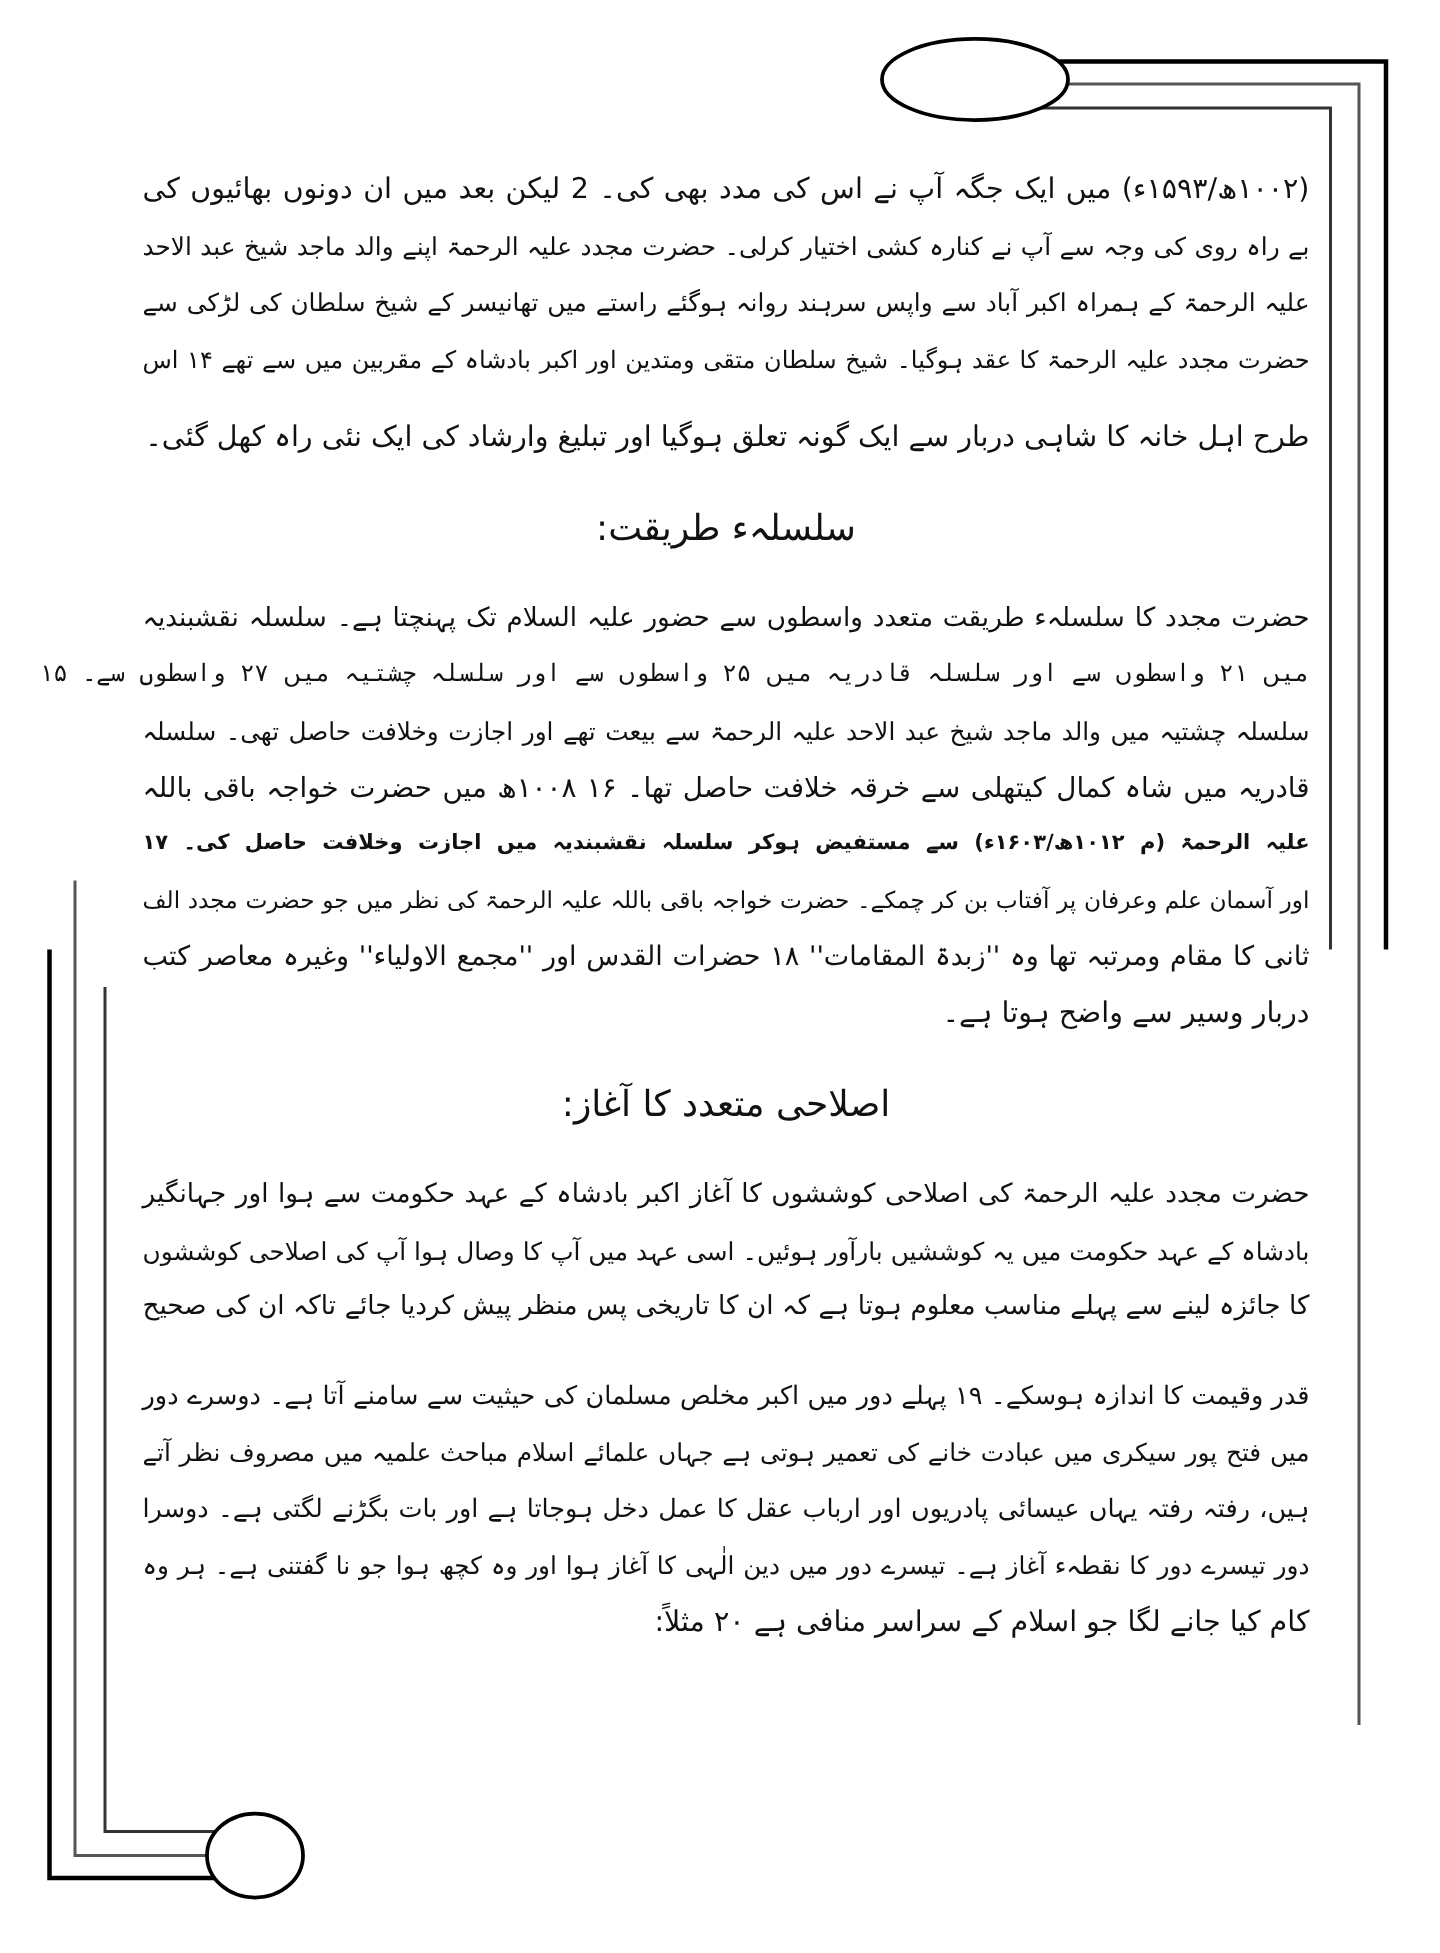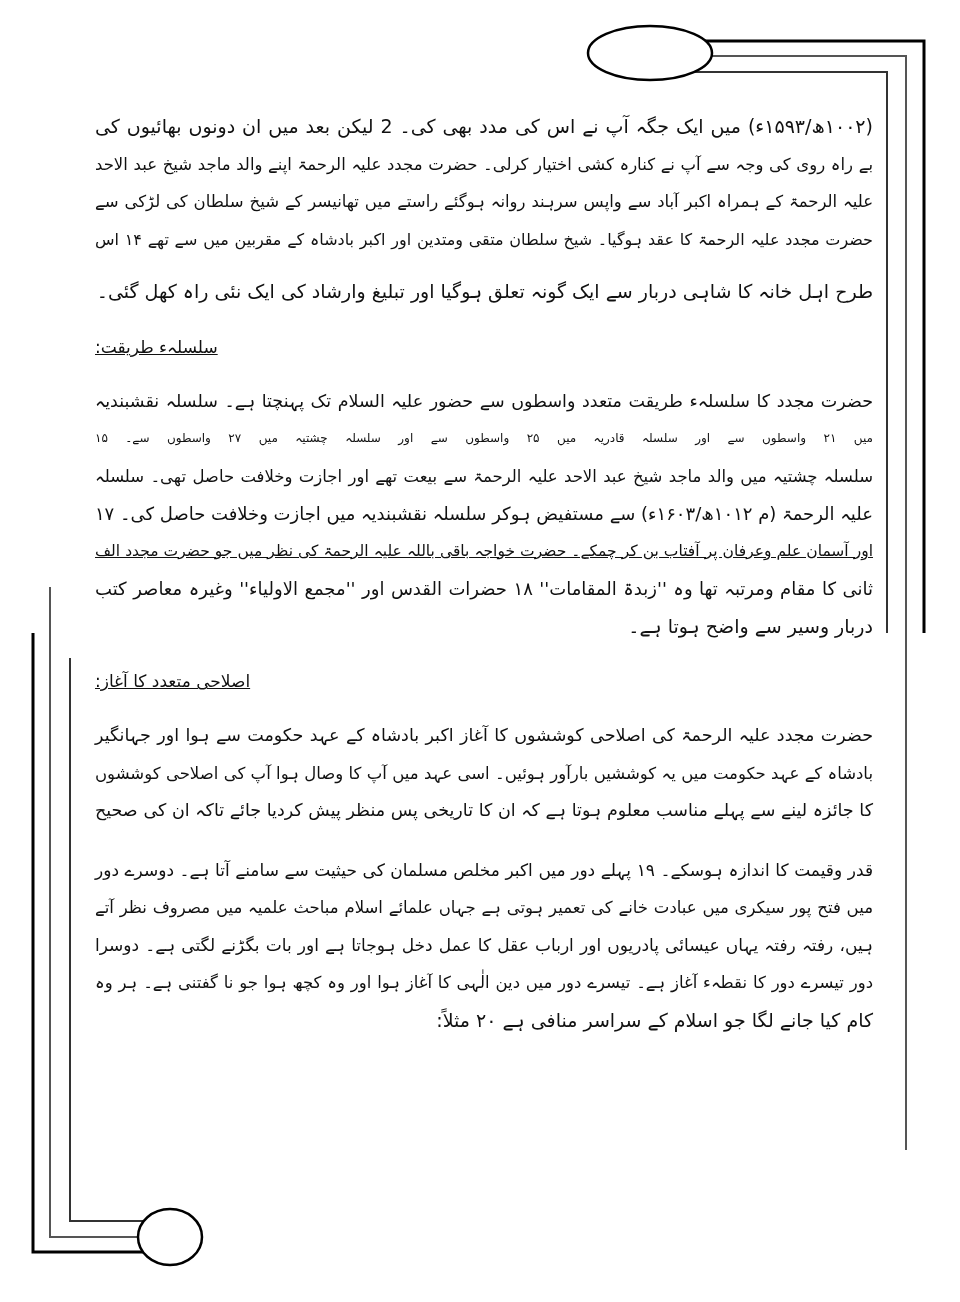--- a/index.html
+++ b/index.html
@@ -3,21 +3,21 @@
   <meta charset="utf-8">
   <style>
     html, body { margin: 0; padding: 0; background: #ffffff; }
     body { width: 960px; height: 1302px; position: relative; overflow: hidden;
            font-family: "DejaVu Sans", sans-serif; color: #111; }
     #frame { position: absolute; left: 0; top: 0; width: 960px; height: 1302px; }
     .page { position: absolute; left: 95px; top: 108px; width: 778px; direction: rtl; text-align: justify; }
     .line { display: block; font-size: 19px; line-height: 37.5px; height: 37.5px; white-space: nowrap;
             text-align-last: justify; text-align: justify; }
     .line.last { text-align-last: right; }
-    .heading { display: block; font-size: 17px; line-height: 44px; height: 44px; text-align: left; font-weight: normal; text-decoration: underline; }
+    .heading { display: block; font-size: 24px; line-height: 44px; height: 44px; text-align: center; font-weight: normal; }
   </style>
 </head>
 <body>
 
 <svg id="frame" viewBox="0 0 960 1302" xmlns="http://www.w3.org/2000/svg">
 
   <g fill="none" stroke="#000">
     <path d="M 700 41 L 924 41 L 924 633" stroke-width="3"></path>
     <path d="M 702 56 L 906 56 L 906 1150" stroke-width="2" stroke="#555"></path>
     <path d="M 692 72 L 887 72 L 887 633" stroke-width="2" stroke="#333"></path>
@@ -38,24 +38,25 @@
     <span class="line" style="display: block; font-size: 16.5px;">بے راہ روی کی وجہ سے آپ نے کنارہ کشی اختیار کرلی۔ حضرت مجدد علیہ الرحمۃ اپنے والد ماجد شیخ عبد الاحد</span>
     <span class="line" style="display: block; font-size: 16.5px;">علیہ الرحمۃ کے ہمراہ اکبر آباد سے واپس سرہند روانہ ہوگئے راستے میں تھانیسر کے شیخ سلطان کی لڑکی سے</span>
     <span class="line" style="display: block; font-size: 16px;">حضرت مجدد علیہ الرحمۃ کا عقد ہوگیا۔ شیخ سلطان متقی ومتدین اور اکبر بادشاہ کے مقربین میں سے تھے ۱۴ اس</span>
     <span class="line last" style="display: block; margin-top: 15px;">طرح اہل خانہ کا شاہی دربار سے ایک گونہ تعلق ہوگیا اور تبلیغ وارشاد کی ایک نئی راہ کھل گئی۔</span>
   </div>
 
   <h2 class="heading">سلسلہء طریقت:</h2>
 
   <div>
     <span class="line" style="display: block; font-size: 17.5px;">حضرت مجدد کا سلسلہء طریقت متعدد واسطوں سے حضور علیہ السلام تک پہنچتا ہے۔ سلسلہ نقشبندیہ</span>
-    <span class="line" style="display: block; font-size: 12px;">میں ۲۱ واسطوں سے اور سلسلہ قادریہ میں ۲۵ واسطوں سے اور سلسلہ چشتیہ میں ۲۷ واسطوں سے۔ ۱۵</span>
+    <span class="line" style="display: block; font-size: 16px; font-family: Liberation Mono, monospace;">میں ۲۱ واسطوں سے اور سلسلہ قادریہ میں ۲۵ واسطوں سے اور سلسلہ چشتیہ میں ۲۷ واسطوں سے۔ ۱۵</span>
     <span class="line" style="display: block; font-size: 16.5px;">سلسلہ چشتیہ میں والد ماجد شیخ عبد الاحد علیہ الرحمۃ سے بیعت تھے اور اجازت وخلافت حاصل تھی۔ سلسلہ</span>
-    <span class="line" style="display: block; font-size: 18px;">علیہ الرحمۃ (م ۱۰۱۲ھ/۱۶۰۳ء) سے مستفیض ہوکر سلسلہ نقشبندیہ میں اجازت وخلافت حاصل کی۔ ۱۷</span>
-    <span class="line" style="display: block; font-size: 15.5px; text-decoration: underline;">اور آسمان علم وعرفان پر آفتاب بن کر چمکے۔ حضرت خواجہ باقی باللہ علیہ الرحمۃ کی نظر میں جو حضرت مجدد الف</span>
+    <span class="line" style="display: block; font-size: 18.5px;">قادریہ میں شاہ کمال کیتھلی سے خرقہ خلافت حاصل تھا۔ ۱۶ ۱۰۰۸ھ میں حضرت خواجہ باقی باللہ</span>
+    <span class="line" style="display: block; font-size: 14px; font-weight: bold;">علیہ الرحمۃ (م ۱۰۱۲ھ/۱۶۰۳ء) سے مستفیض ہوکر سلسلہ نقشبندیہ میں اجازت وخلافت حاصل کی۔ ۱۷</span>
+    <span class="line" style="display: block; font-size: 15.5px;">اور آسمان علم وعرفان پر آفتاب بن کر چمکے۔ حضرت خواجہ باقی باللہ علیہ الرحمۃ کی نظر میں جو حضرت مجدد الف</span>
     <span class="line" style="display: block; font-size: 18px;">ثانی کا مقام ومرتبہ تھا وہ ''زبدۃ المقامات'' ۱۸ حضرات القدس اور ''مجمع الاولیاء'' وغیرہ معاصر کتب</span>
     <span class="line last" style="display: block;">دربار وسیر سے واضح ہوتا ہے۔</span>
   </div>
 
   <h2 class="heading">اصلاحی متعدد کا آغاز:</h2>
 
   <div>
     <span class="line" style="display: block; font-size: 17.5px;">حضرت مجدد علیہ الرحمۃ کی اصلاحی کوششوں کا آغاز اکبر بادشاہ کے عہد حکومت سے ہوا اور جہانگیر</span>
     <span class="line" style="display: block; font-size: 16.5px;">بادشاہ کے عہد حکومت میں یہ کوششیں بارآور ہوئیں۔ اسی عہد میں آپ کا وصال ہوا آپ کی اصلاحی کوششوں</span>
     <span class="line" style="display: block; font-size: 17.5px;">کا جائزہ لینے سے پہلے مناسب معلوم ہوتا ہے کہ ان کا تاریخی پس منظر پیش کردیا جائے تاکہ ان کی صحیح</span>

